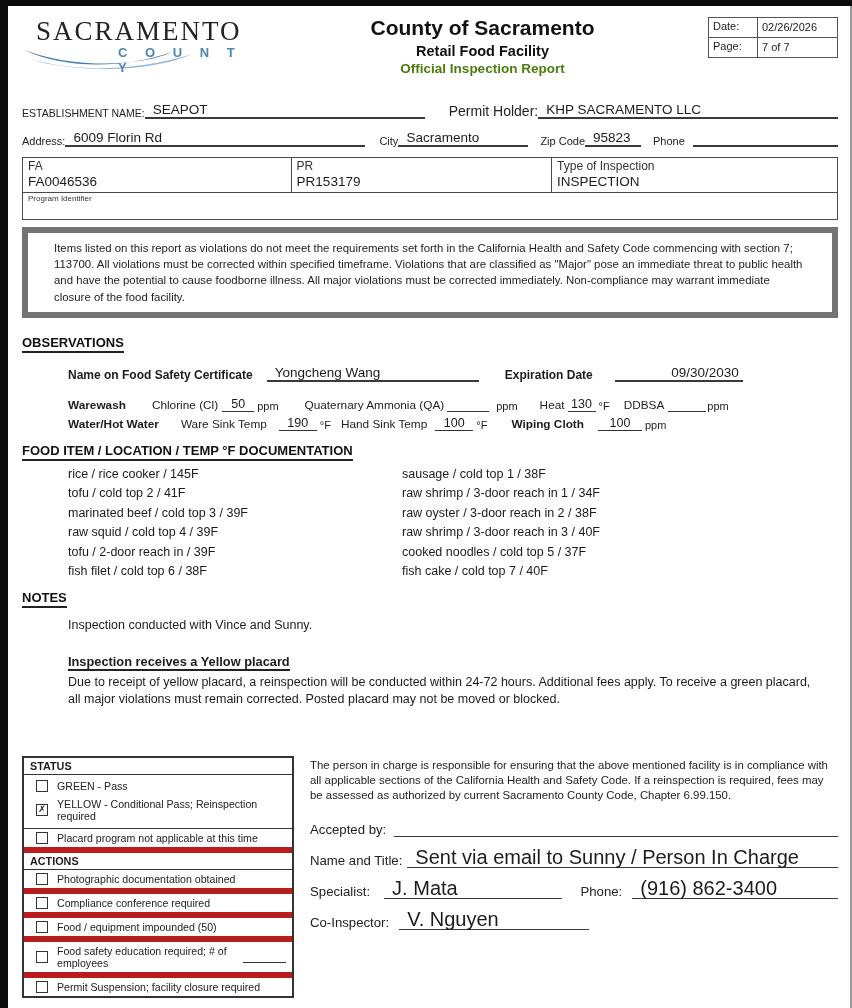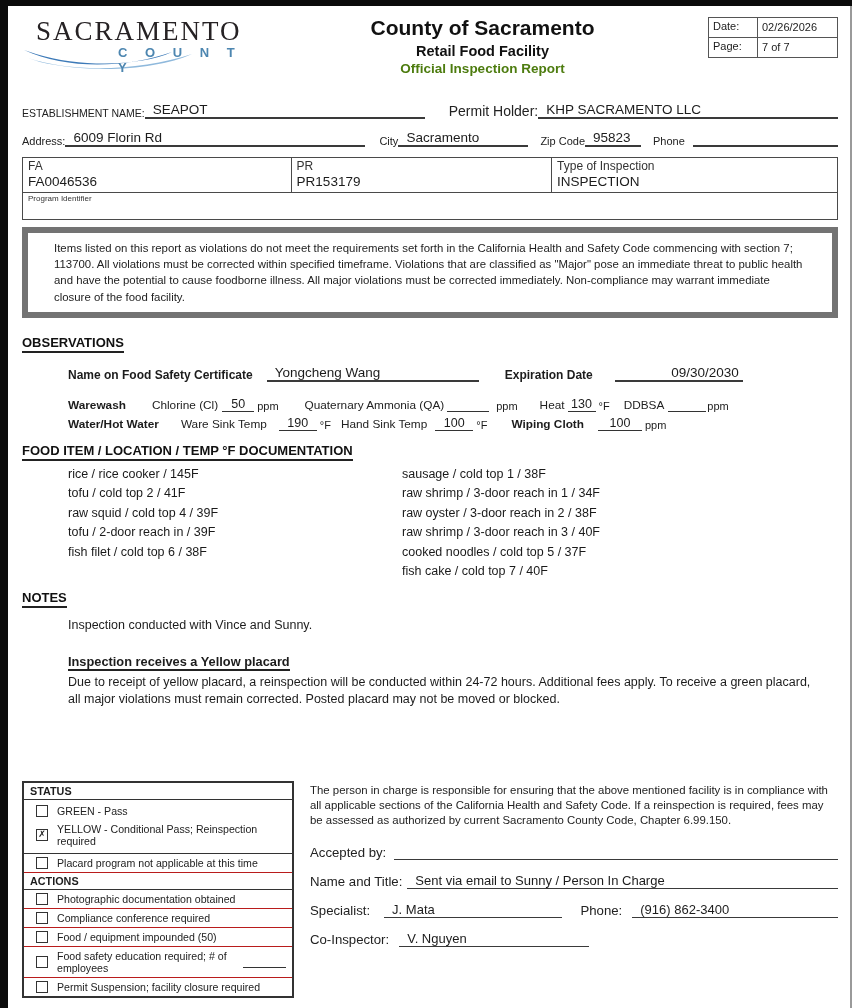--- a/index.html
+++ b/index.html
@@ -77,30 +77,30 @@
   .placard-head{margin:22px 0 0 46px;font-size:12.8px;font-weight:bold;display:inline-block;
     border-bottom:2px solid #222;}
   .placard-text{margin:3px 12px 0 46px;font-size:12.5px;line-height:1.35;}
 
   
   .bottom{margin-top:auto;display:flex;align-items:stretch;padding-bottom:2px;}
   .sabox{width:268px;flex:0 0 auto;border:2px solid #333;font-size:10.6px;align-self:flex-start;}
   .sahead{font-weight:bold;padding:2px 6px;border-bottom:1px solid #333;font-size:10.8px;}
   .sagroup{border-bottom:1px solid #333;padding:2px 0 3px 0;}
   .sarow{display:flex;align-items:center;padding:3px 6px;}
-  .sarow.bordered{border-bottom:1px solid #b91c1c;}
+  .sarow.bordered{border-bottom:6px solid #b91c1c;}
   .chk{width:10px;height:10px;border:1.6px solid #333;flex:0 0 auto;margin:0 9px 0 6px;
     font-size:9px;line-height:9px;text-align:center;color:#222;}
   .chklabel{color:#222;}
   .blankline{width:52px;border-bottom:1px solid #333;margin-left:auto;height:10px;}
 
   .signoff{flex:1;margin-left:16px;display:flex;flex-direction:column;}
   .compliance{font-size:11.4px;line-height:1.3;color:#222;margin-top:2px;}
   .sf-row{display:flex;align-items:flex-end;margin-top:17px;font-size:13.2px;}
-  .sf-row .val{font-size:13px;}
+  .sf-row .val{font-size:20px;}
   .sp{display:flex;align-items:flex-end;}
 </style>
 </head>
 <body>
 
 <div class="screenshot">
   <div class="page">
 
     <div class="hdr">
       <div class="logo">
@@ -220,20 +220,21 @@
         <span class="unit">ppm</span>
       </div>
     </div>
 
     <div class="food">
       <span class="sechead">FOOD ITEM / LOCATION / TEMP °F DOCUMENTATION</span>
       <div class="foodcols">
         <div class="fcolL">
           <div class="fitem">rice / rice cooker / 145F</div>
           <div class="fitem">tofu / cold top 2 / 41F</div>
+          <div class="fitem">marinated beef / cold top 3 / 39F</div>
           <div class="fitem">raw squid / cold top 4 / 39F</div>
           <div class="fitem">tofu / 2-door reach in / 39F</div>
           <div class="fitem">fish filet / cold top 6 / 38F</div>
         </div>
         <div class="fcolR">
           <div class="fitem">sausage / cold top 1 / 38F</div>
           <div class="fitem">raw shrimp / 3-door reach in 1 / 34F</div>
           <div class="fitem">raw oyster / 3-door reach in 2 / 38F</div>
           <div class="fitem">raw shrimp / 3-door reach in 3 / 40F</div>
           <div class="fitem">cooked noodles / cold top 5 / 37F</div>

